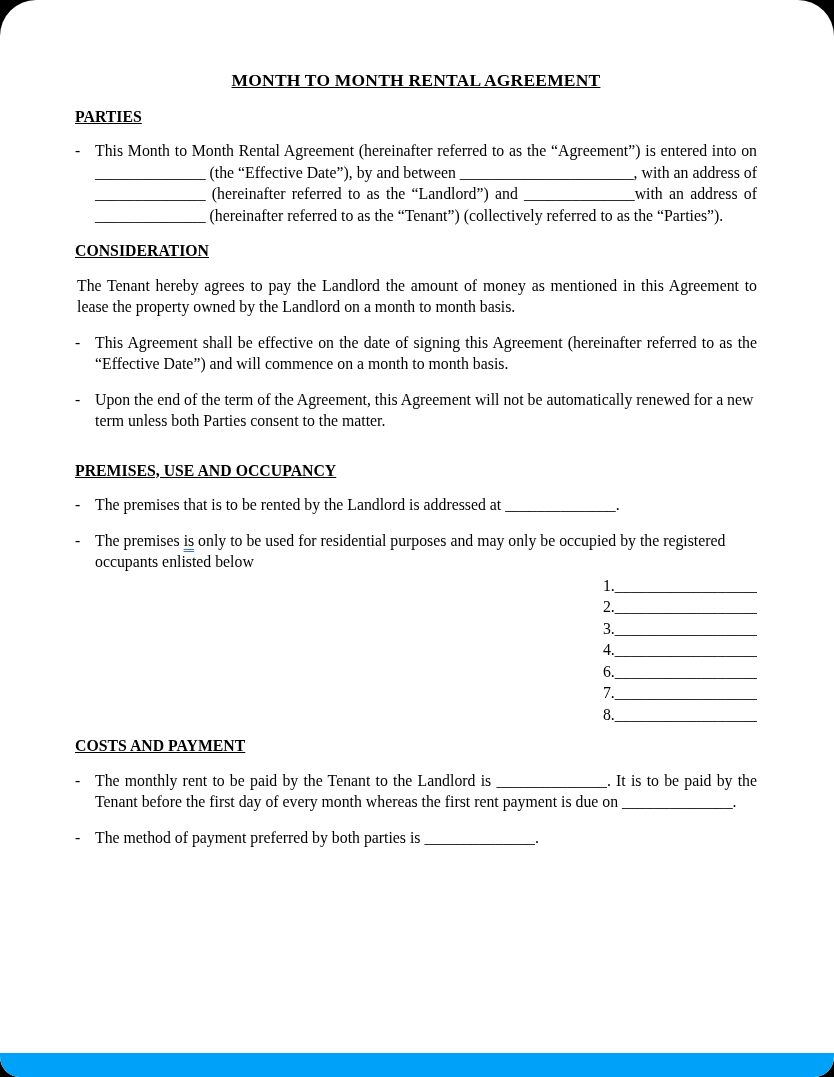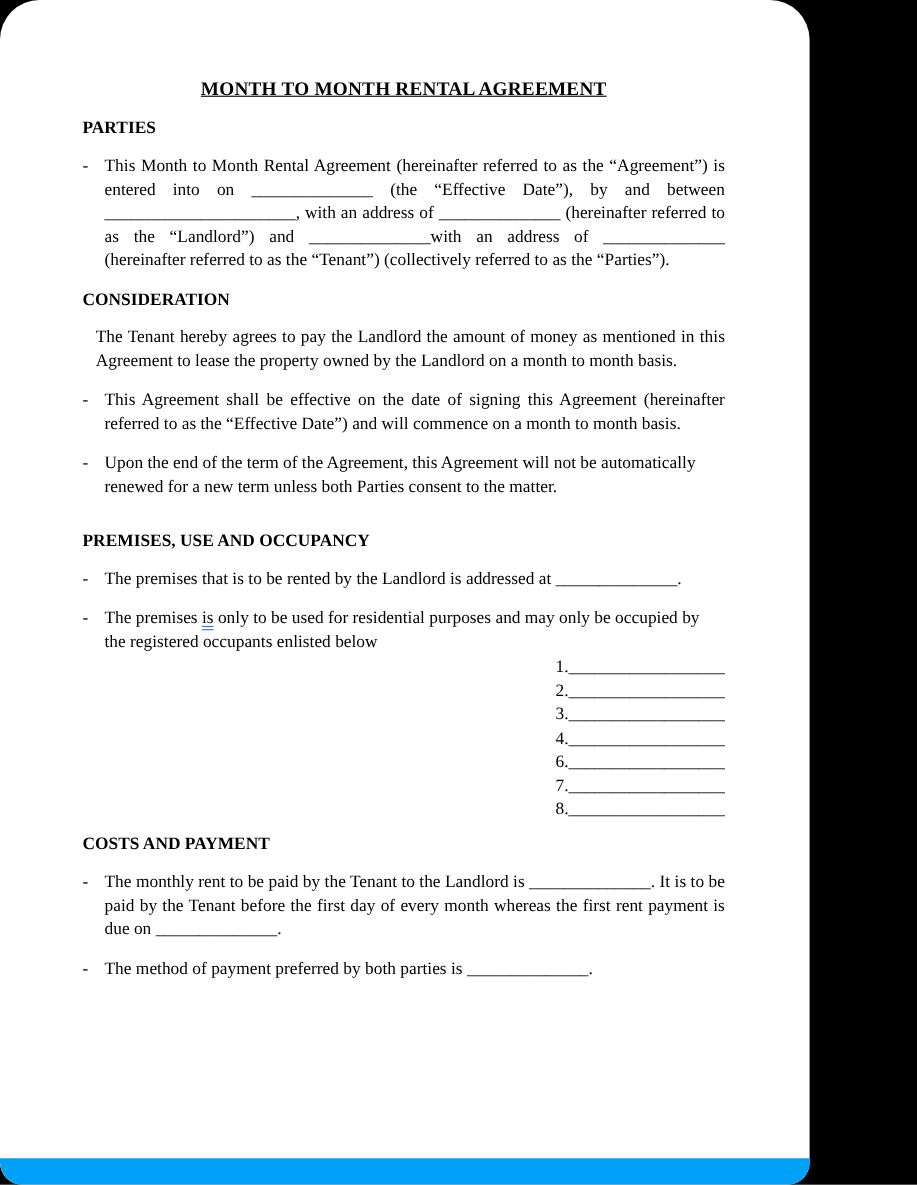--- a/index.html
+++ b/index.html
@@ -6,43 +6,44 @@
   html, body { margin: 0; padding: 0; }
   body {
     width: 834px;
     height: 1077px;
     background: var(--bg-color, #000);
     font-family: "Liberation Serif", serif;
     overflow: hidden;
   }
   .page {
     position: relative;
-    width: 736px;
+    width: 834px;
     height: 1077px;
     background: var(--page-color, #fff);
     border-radius: 36px 36px 20px 20px;
     padding: 70px 77px 0 75px;
     color: #000;
     font-size: 15.8px;
     line-height: 21.5px;
     overflow: hidden;
   }
   .doc-title {
     text-align: center;
     font-weight: 700;
     font-size: 17.5px;
     text-decoration: underline;
     margin: 0 0 14px 0;
     letter-spacing: 0.2px;
   }
   .section-heading {
     font-weight: 700;
+    text-decoration: underline;
     margin: 0 0 13px 0;
   }
-  .paragraph { margin: 0 0 14px 12px; }
+  .paragraph { margin: 0 0 14px 2px; }
   .bullet-item { display: flex; margin: 0 0 14px 0; }
   .bullet-marker { flex: none; width: 20px; }
   .bullet-text { flex: 1; }
   .justify .bullet-text, .paragraph.justify { text-align: justify; }
   .gap-after { margin-bottom: 28px; }
   .tight { margin-bottom: 2px; }
   .numbered-list { margin: 0 0 10px 30px; text-align: right; }
   .num-item { white-space: nowrap; }
   .num { display: inline-block; width: 26px; }
   .blank-line { letter-spacing: 0; }

